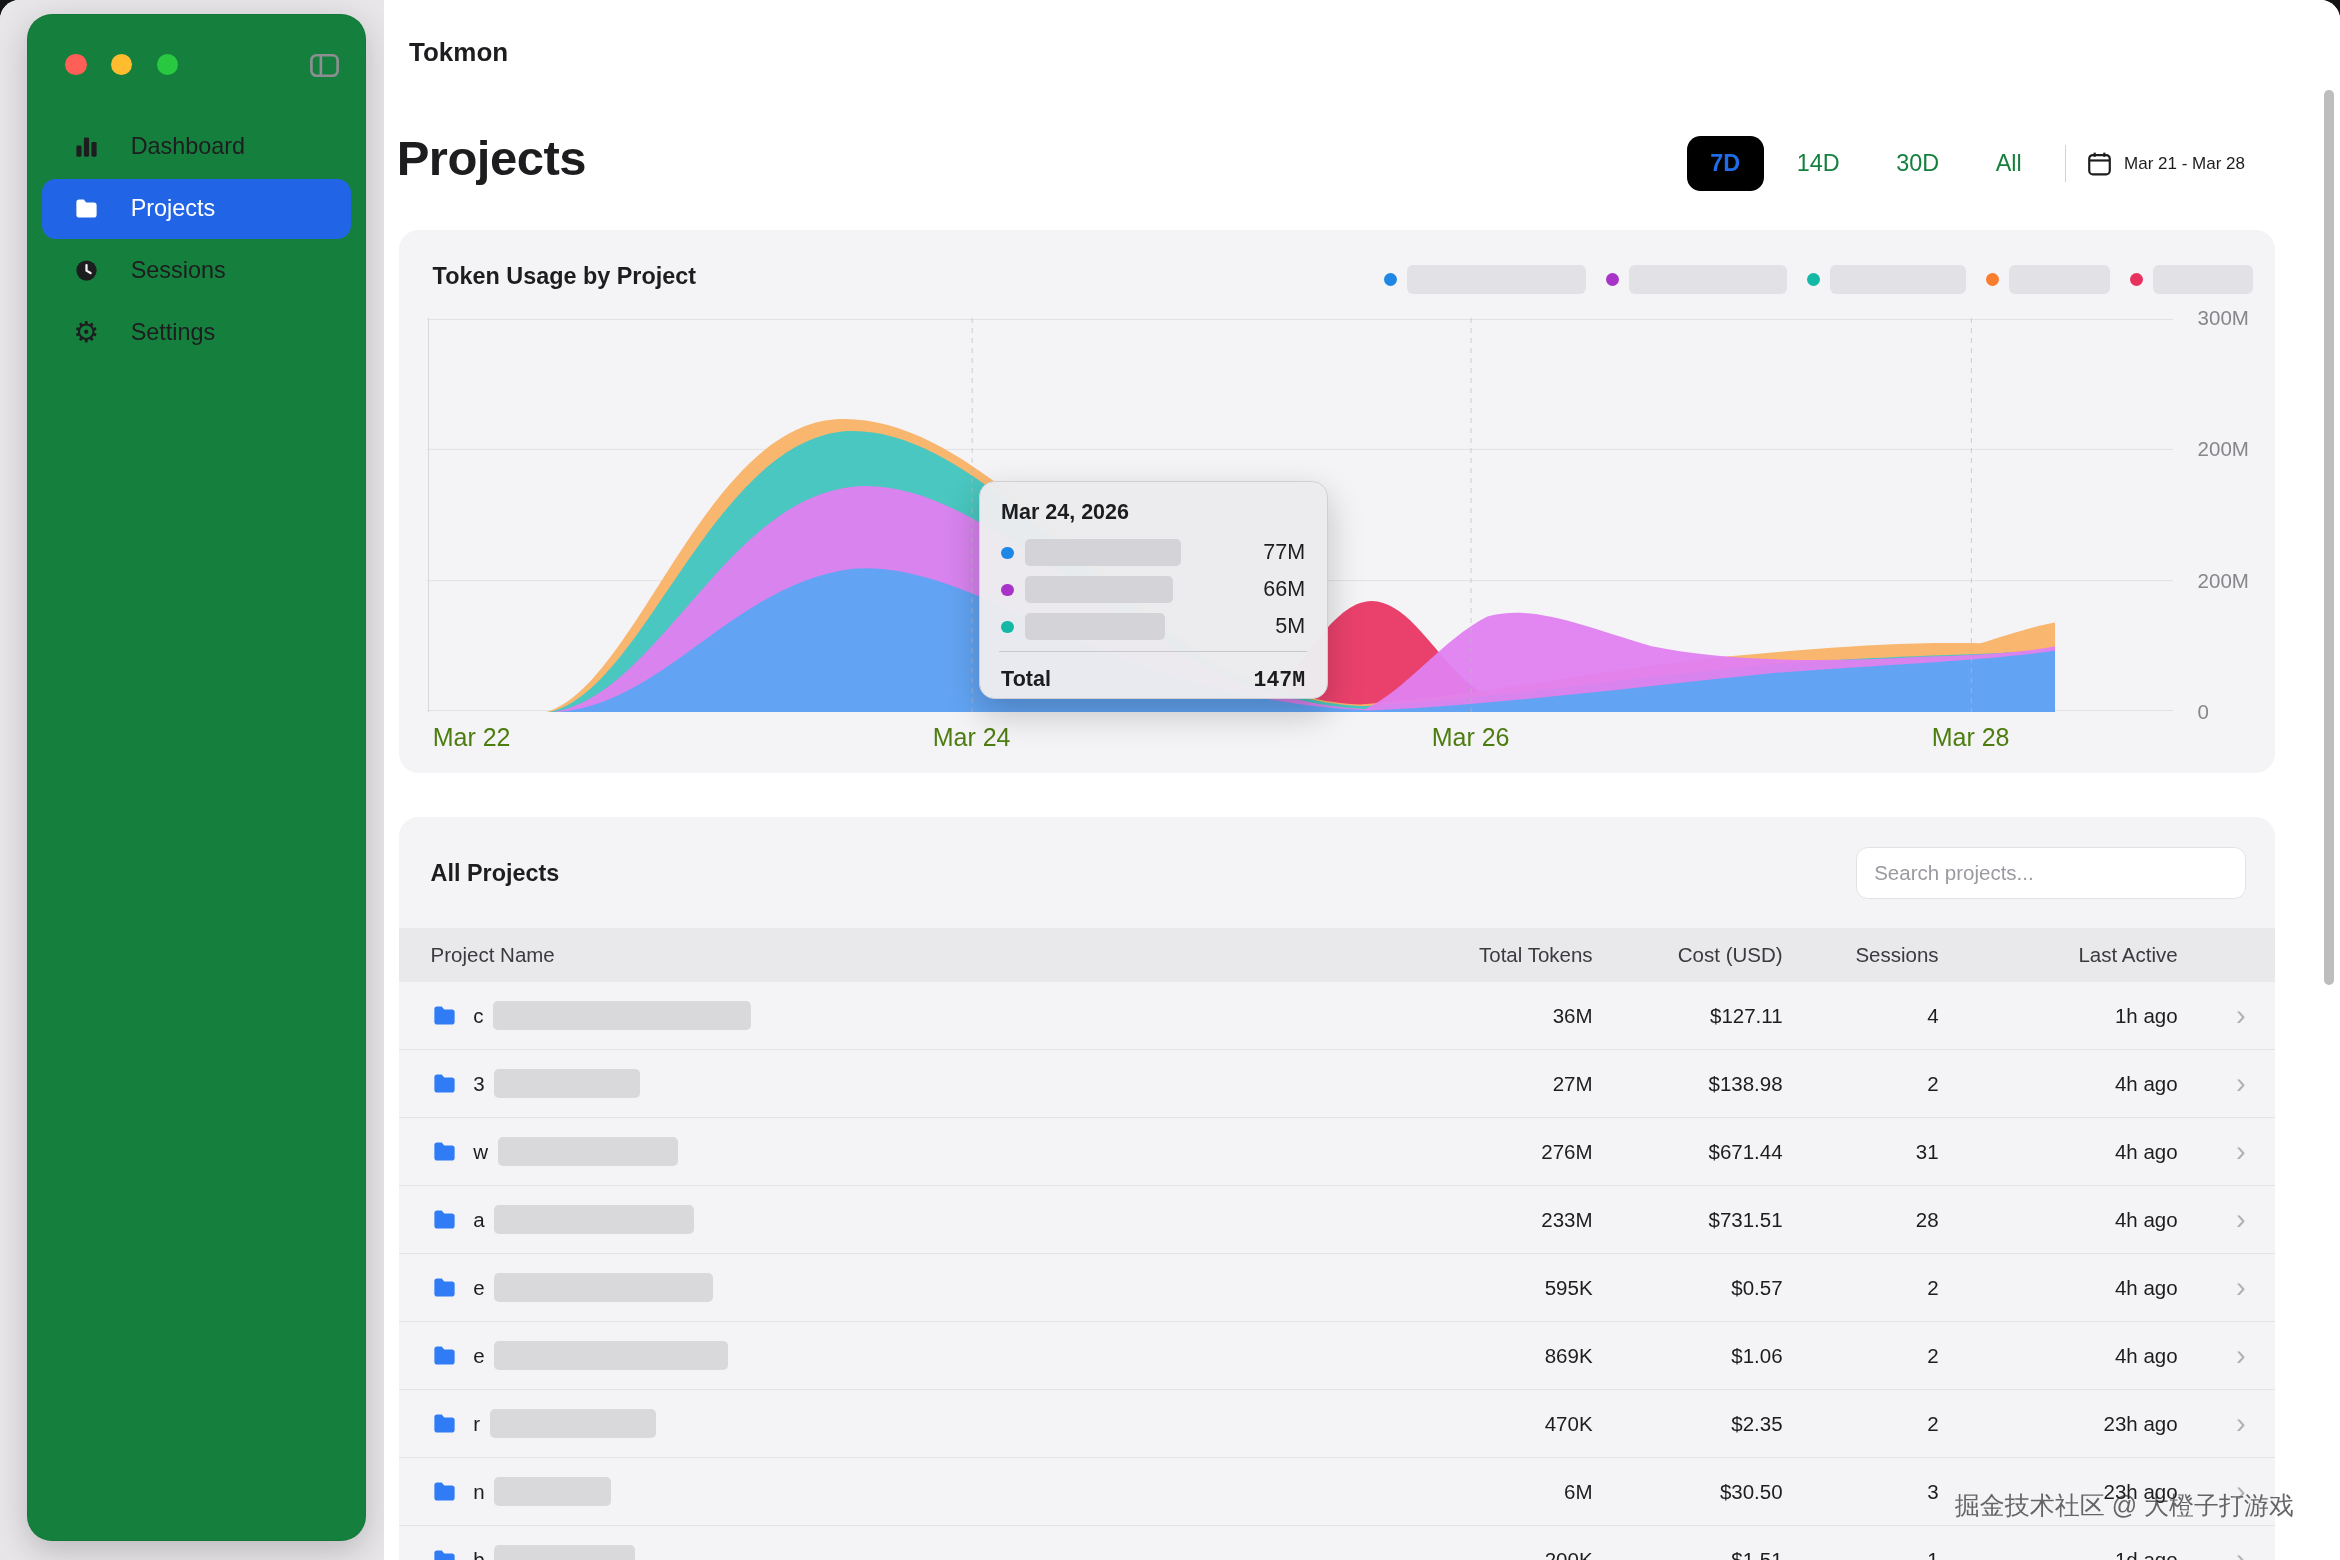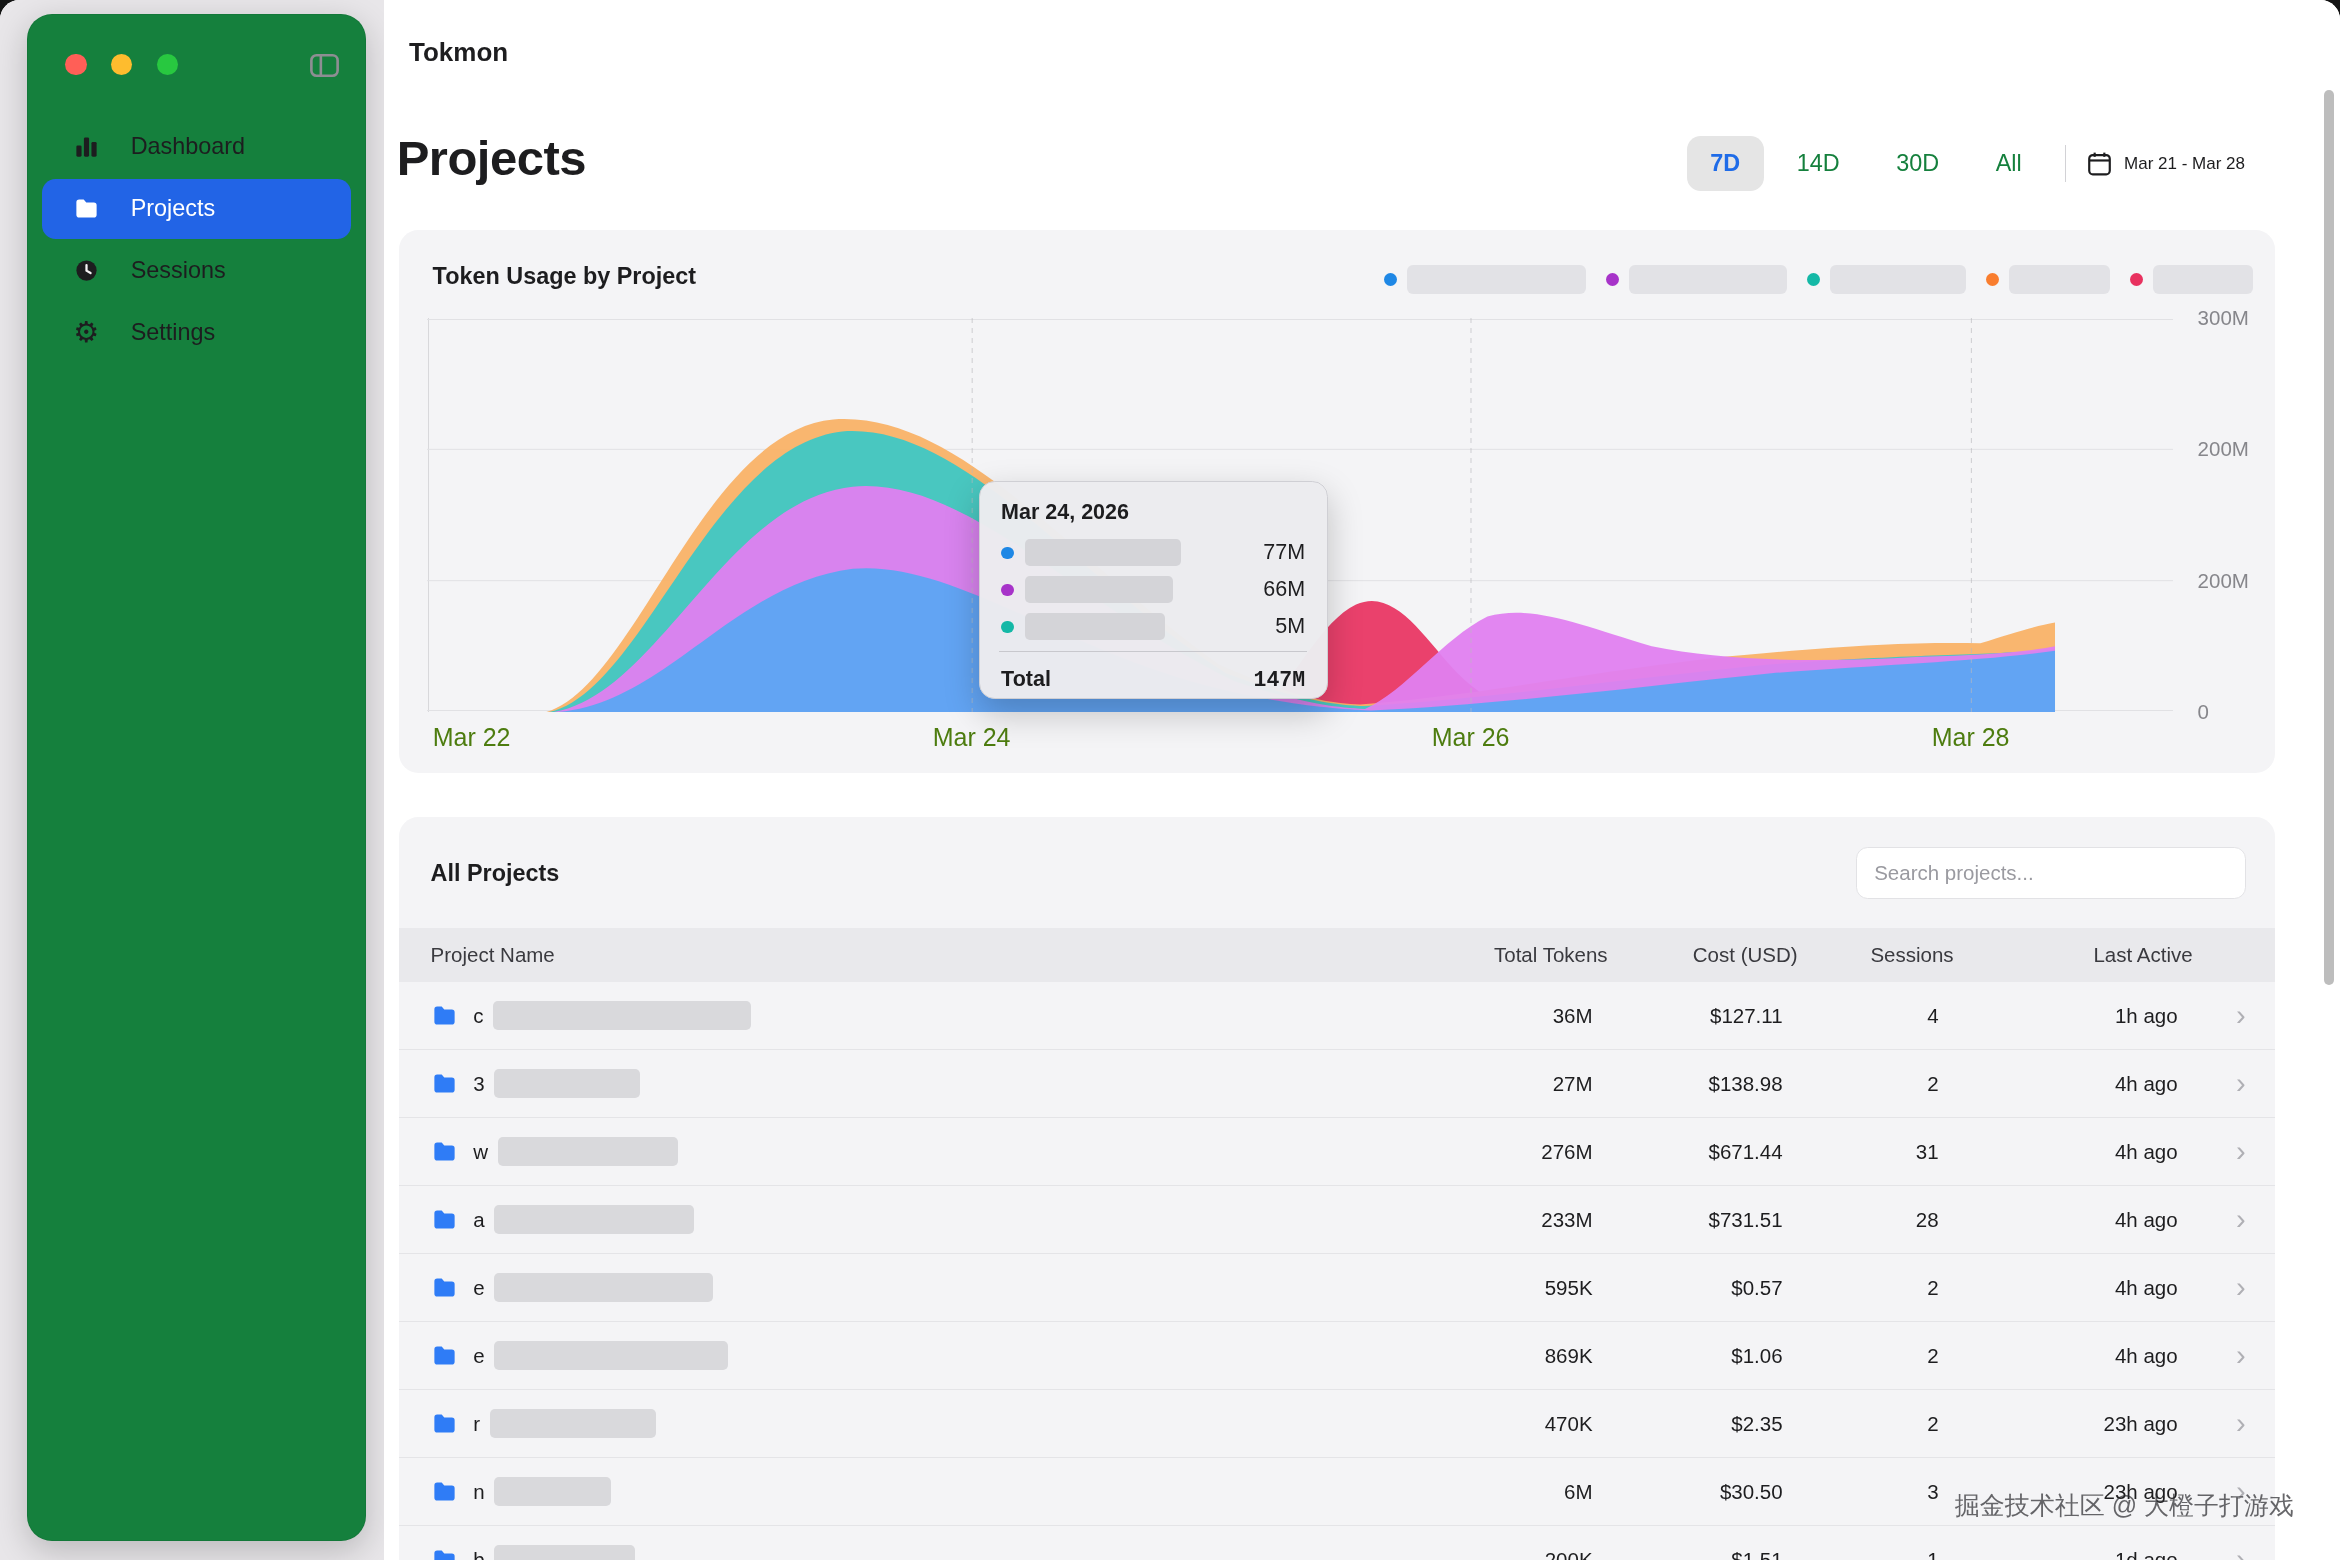--- a/index.html
+++ b/index.html
@@ -22,21 +22,21 @@
   .nav-item.active { background:#2264e6; color:#ffffff; }
   .nav-item svg { width:27px; height:27px; }
   .gear-glyph { font-size:29px; line-height:27px; }
 
   
   .main { position:absolute; left:384px; top:0; right:0; bottom:0; background:#ffffff; }
   .app-title { position:absolute; left:25px; top:37px; font-size:26px; font-weight:700; }
   .page-title { position:absolute; left:12.7px; top:130px; font-size:49px; font-weight:700; letter-spacing:-0.5px; }
   .range-bar { position:absolute; top:135px; right:95px; display:flex; align-items:center; gap:9.8px; height:57px; }
   .range-tab { padding:0 23.4px; height:55px; line-height:55px; border-radius:13.7px; font-size:23.4px; font-weight:500; cursor:pointer; color:#15803d; }
-  .range-tab.active { background:#e5e5e5; color:#1f6ce8; font-weight:600; }
+  .range-tab.active { background:#000000; color:#1f6ce8; font-weight:600; }
   .range-divider { width:1px; height:37px; background:#d2d2d6; margin:0 9.8px; }
   .cal-icon { width:29px; height:29px; color:#1d1d1f; }
   .date-range { font-size:17px; font-weight:500; white-space:nowrap; }
 
   
   .usage-card { position:absolute; left:14.6px; top:230px; width:1876px; height:543px; background:#f4f4f6; border-radius:19.5px; }
   .usage-title { position:absolute; left:34px; top:33px; font-size:23.4px; font-weight:700; }
   .legend { position:absolute; top:35px; right:21.5px; display:flex; align-items:center; gap:19.5px; }
   .legend-item { display:flex; align-items:center; gap:9.8px; }
   .legend-dot { width:13.7px; height:13.7px; border-radius:50%; }
@@ -65,21 +65,21 @@
   .tt-total { display:flex; align-items:center; height:43px; font-size:21.5px; font-weight:600; }
   .tt-total .tt-val { font-weight:700;font-family:Liberation Mono, monospace; }
 
   
   .projects-card { position:absolute; left:14.6px; top:817px; width:1876px; height:956px; background:#f4f4f6; border-radius:19.5px; overflow:hidden; }
   .pc-title { position:absolute; left:32px; top:43px; font-size:23.4px; font-weight:700; }
   .search-box { position:absolute; top:30px; right:29px; width:390px; height:52px; background:#ffffff; border:1px solid #e2e2e5;
                 border-radius:11.7px; font-size:20.5px; padding:0 17.6px; color:#1d1d1f; outline:none; font-family:inherit; }
   .search-box::placeholder { color:#9a9aa0; }
   .tbl-header { position:absolute; top:111px; left:0; right:0; height:54px; background:#e9e9ec; display:grid;
-                grid-template-columns:1fr 166px 190px 156px 239px 68px; align-items:center; padding:0 14px 0 32px;
+                grid-template-columns:1fr 166px 190px 156px 239px 68px; align-items:center; padding:0 29px 0 32px;
                 font-size:20.5px; font-weight:500; color:#3a3a3f; }
   .tbl-header .num, .trow .num { text-align:right; }
   .rows { position:absolute; top:165px; left:0; right:0; }
   .trow { display:grid; grid-template-columns:1fr 166px 190px 156px 239px 68px; align-items:center; height:68px;
           padding:0 29px 0 32px; border-bottom:1px solid #e4e4e7; font-size:20.5px; cursor:pointer; }
   .name-cell { display:flex; align-items:center; gap:15.6px; }
   .name-cell svg { width:27px; height:27px; flex:none; }
   .name-initial { font-weight:500; }
   .name-blur { height:29px; border-radius:4.9px; background:#d9d9dc; margin-left:-5.9px; }
   .trow:nth-child(1) .name-blur { width:258px; }

